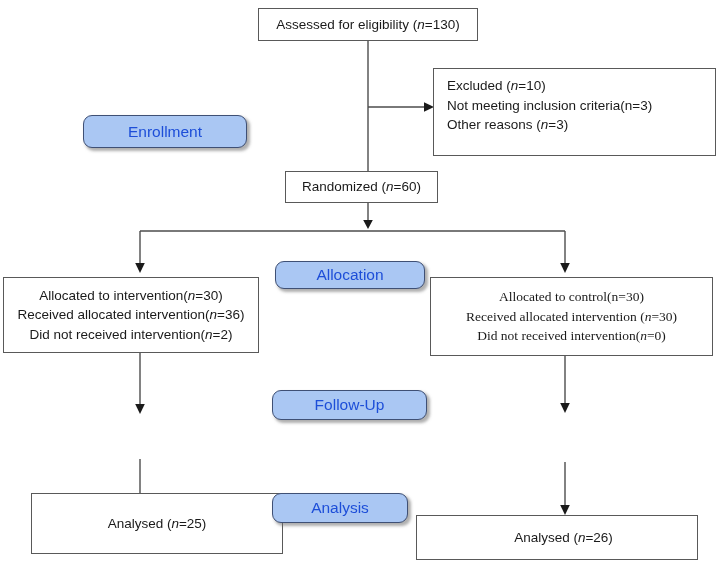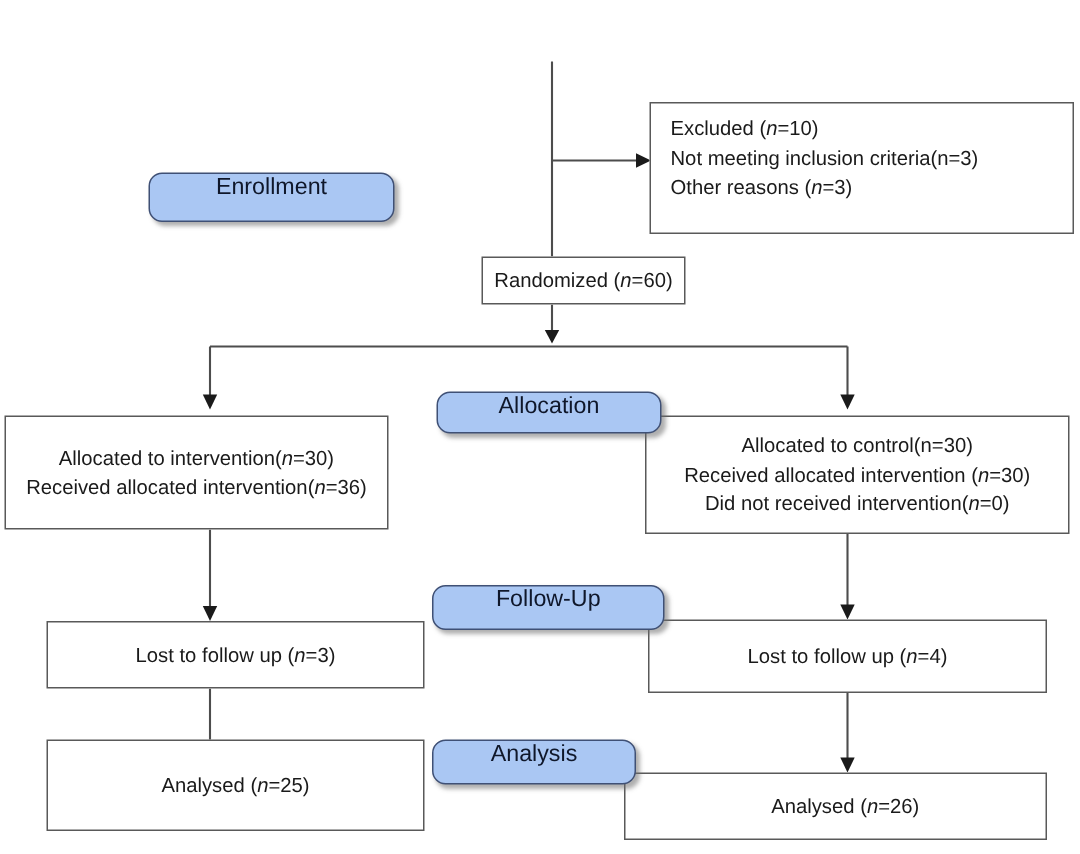--- a/index.html
+++ b/index.html
@@ -12,22 +12,22 @@
   .fbox{
     position:absolute;background:#ffffff;border:1.4px solid #595959;
     display:flex;flex-direction:column;justify-content:center;
     font-size:13.5px;line-height:19.5px;box-sizing:border-box;z-index:2;
   }
   .fbox.centered{align-items:center;text-align:center;}
   .fbox.leftalign{align-items:flex-start;text-align:left;padding-left:13px;padding-right:8px;justify-content:flex-start;padding-top:7px;}
   .pill{
     position:absolute;background:#aac7f3;border:1.6px solid #3f5075;border-radius:9px;
     box-shadow:2.5px 2.5px 3px rgba(110,110,110,0.55);
-    display:flex;justify-content:center;
-    font-size:15.5px;color:#0f172a;z-index:3;box-sizing:border-box;margin-left:16px;
+    display:flex;align-items:center;justify-content:center;
+    font-size:15.5px;color:#1d4ed8;z-index:3;box-sizing:border-box;
   }
   .line{white-space:nowrap;}
 </style>
 </head>
 <body>
 
 <div class="canvas">
 
   <svg class="connectors" viewBox="0 0 720 569" xmlns="http://www.w3.org/2000/svg">
     <g stroke="#4d4d4d" stroke-width="1.4" fill="none">
@@ -54,61 +54,59 @@
       <polygon points="368,229 363.2,220 372.8,220"></polygon>
       <polygon points="140,273 135.2,263 144.8,263"></polygon>
       <polygon points="565,273 560.2,263 569.8,263"></polygon>
       <polygon points="140,414 135.2,404 144.8,404"></polygon>
       <polygon points="565,413 560.2,403 569.8,403"></polygon>
       <polygon points="140,519 135.2,509 144.8,509"></polygon>
       <polygon points="565,515 560.2,505 569.8,505"></polygon>
     </g>
   </svg>
 
+  <div class="fbox centered" style="left:258px;top:8px;width:220px;height:33px;">
+    <div class="line"><span>Assessed for eligibility (</span><i>n</i><span>=130)</span></div>
+  </div>
 
   <div class="fbox leftalign" style="left:433px;top:68px;width:283px;height:88px;">
     <div class="line"><span>Excluded (</span><i>n</i><span>=10)</span></div>
     <div class="line">Not meeting inclusion criteria(n=3)</div>
     <div class="line"><span>Other reasons (</span><i>n</i><span>=3)</span></div>
   </div>
 
   <div class="pill" style="left:83px;top:115px;width:164px;height:33px;">
     <span>Enrollment</span>
   </div>
 
-  <div class="fbox centered" style="left:285px;top:171px;width:136px;height:32px;margin-left:36px;">
+  <div class="fbox centered" style="left:285px;top:171px;width:153px;height:32px;">
     <div class="line"><span>Randomized (</span><i>n</i><span>=60)</span></div>
   </div>
 
   <div class="pill" style="left:275px;top:261px;width:150px;height:28px;">
     <span>Allocation</span>
   </div>
 
   <div class="fbox centered" style="left:3px;top:277px;width:256px;height:76px;">
     <div class="line"><span>Allocated to intervention(</span><i>n</i><span>=30)</span></div>
     <div class="line"><span>Received allocated intervention(</span><i>n</i><span>=36)</span></div>
+    <div class="line"><span>Did not received intervention(</span><i>n</i><span>=2)</span></div>
   </div>
 
-  <div class="fbox centered" style="left:430px;top:277px;width:283px;height:79px;">
+  <div class="fbox centered" style="left:430px;top:277px;width:283px;height:79px;font-family:Liberation Serif, serif;">
     <div class="line">Allocated to control(n=30)</div>
     <div class="line"><span>Received allocated intervention (</span><i>n</i><span>=30)</span></div>
     <div class="line"><span>Did not received intervention(</span><i>n</i><span>=0)</span></div>
   </div>
 
   <div class="pill" style="left:272px;top:390px;width:155px;height:30px;">
     <span>Follow-Up</span>
   </div>
 
-  <div class="fbox centered" style="left:31px;top:414px;width:252px;height:45px;">
-    <div class="line"><span>Lost to follow up (</span><i>n</i><span>=3)</span></div>
-  </div>
 
-  <div class="fbox centered" style="left:432px;top:413px;width:266px;height:49px;">
-    <div class="line"><span>Lost to follow up (</span><i>n</i><span>=4)</span></div>
-  </div>
 
   <div class="pill" style="left:272px;top:493px;width:136px;height:30px;">
     <span>Analysis</span>
   </div>
 
   <div class="fbox centered" style="left:31px;top:493px;width:252px;height:61px;">
     <div class="line"><span>Analysed (</span><i>n</i><span>=25)</span></div>
   </div>
 
   <div class="fbox centered" style="left:416px;top:515px;width:282px;height:45px;padding-left:13px;">

